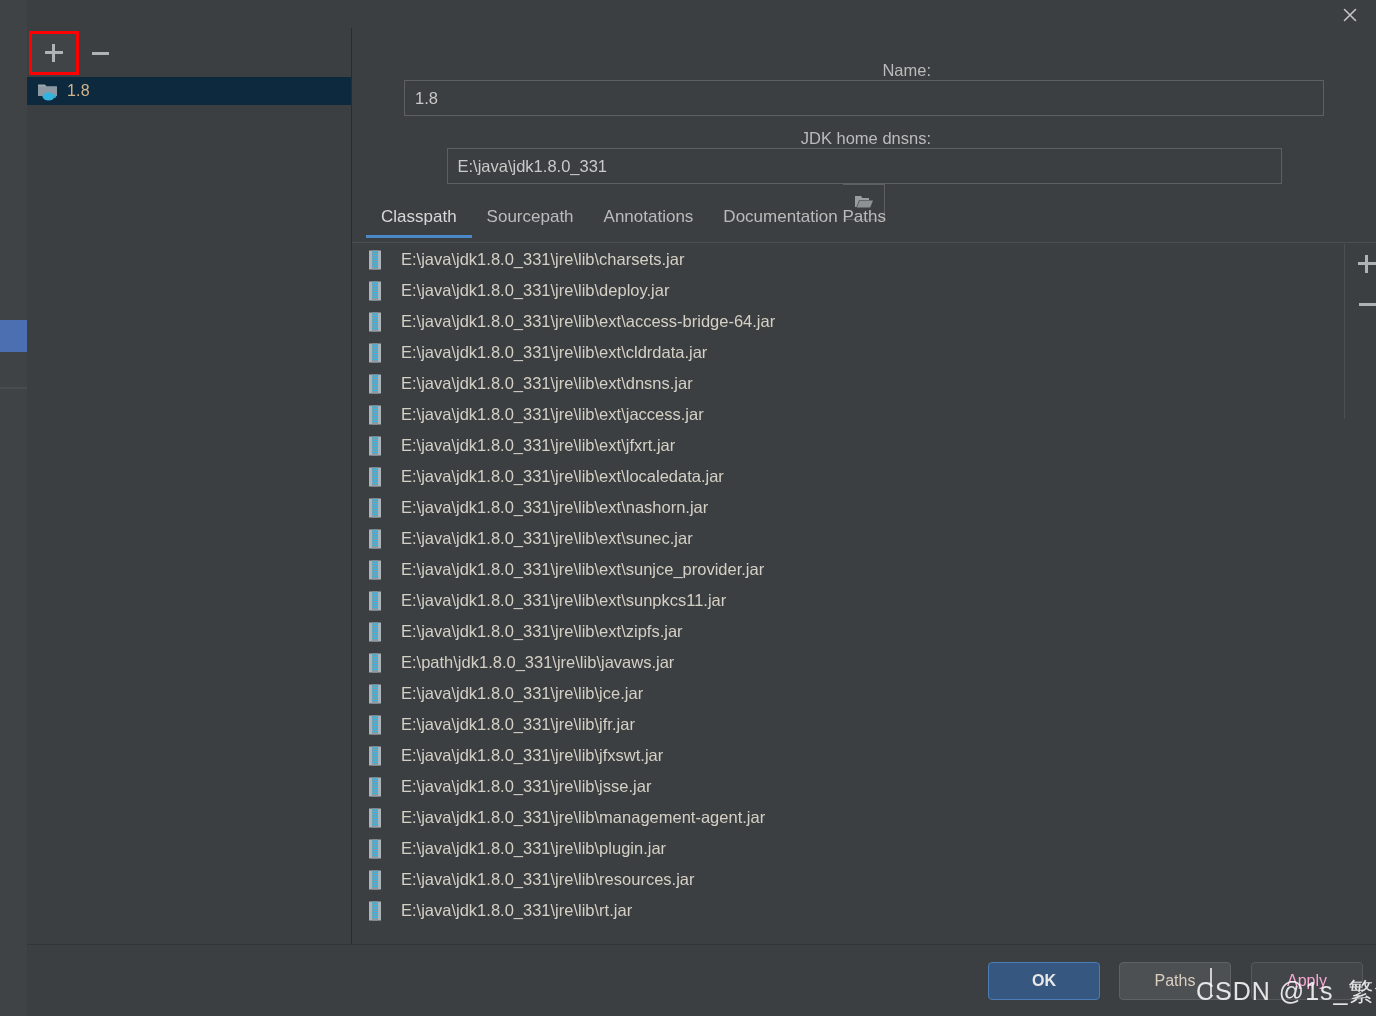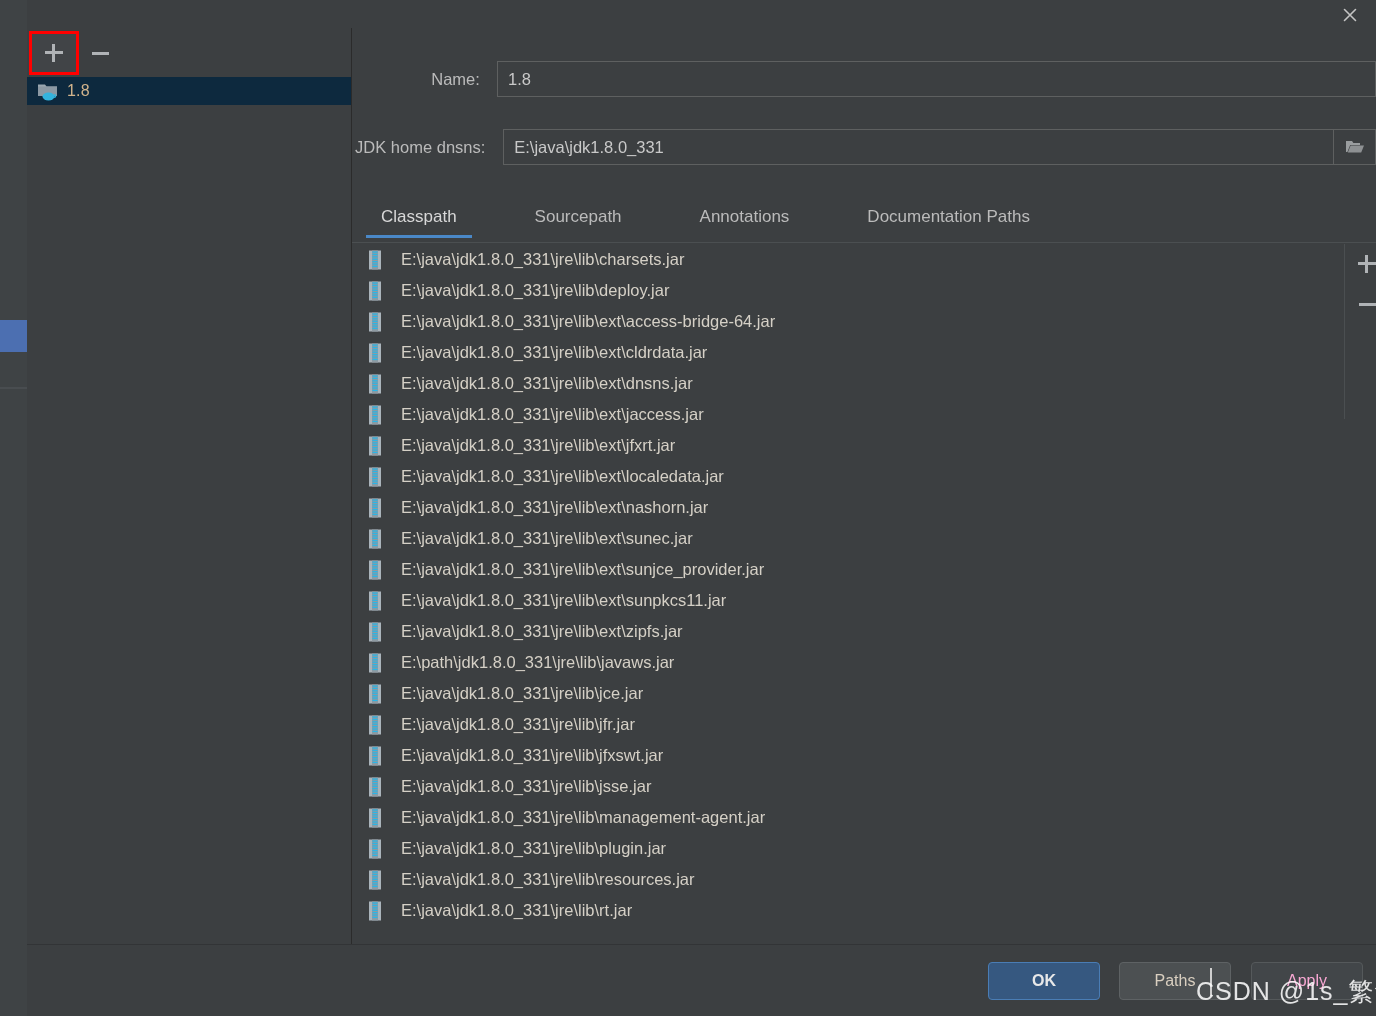--- a/index.html
+++ b/index.html
@@ -133,20 +133,21 @@
   #editor-panel {
     position: absolute;
     left: 325px; top: 28px;
     right: 0; height: 917px;
   }
 
   .field-row {
     position: absolute;
     display: flex;
     align-items: center;
+    flex-direction: column;
   }
   #name-row { left: 0; top: 33px; width: 1024px; }
   #path-row { left: 0; top: 101px; width: 1024px; }
 
   .field-label {
     font-size: 16.5px;
     color: #bbbbbb;
     text-align: right;
     white-space: nowrap;
   }
@@ -183,21 +184,20 @@
   #tabs {
     position: absolute;
     left: 0; top: 175px;
     width: 1024px;
     height: 40px;
     display: flex;
     align-items: flex-start;
     padding-left: 14px;
     box-sizing: border-box;
     border-bottom: 1px solid #4b4f51;
-    gap: 48px;
   }
   .tab {
     font-size: 17px;
     color: #bbbbbb;
     padding: 4px 15px 11px 15px;
     cursor: pointer;
     position: relative;
     white-space: nowrap;
   }
   .tab.active { color: #d8d8d8; }

